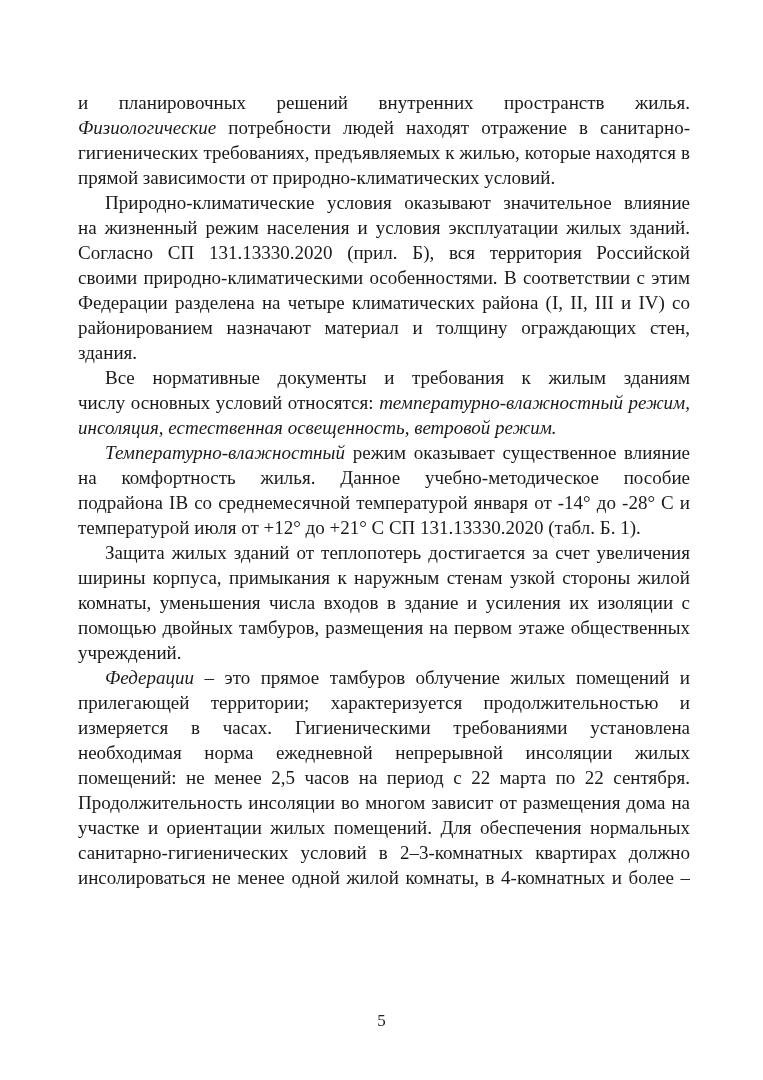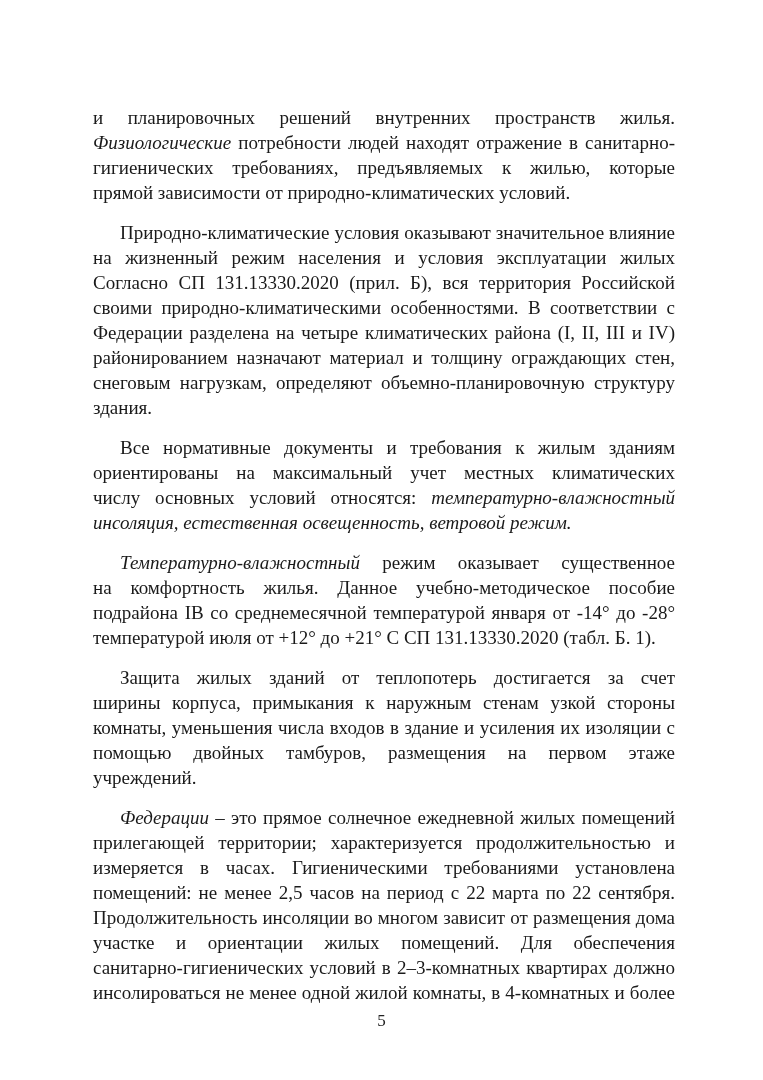--- a/index.html
+++ b/index.html
@@ -16,21 +16,21 @@
     color: #1a1a1a;
   }
   .text-block {
     position: absolute;
     left: 78px;
     top: 90px;
     width: 612px;
     font-size: 19px;
     line-height: 25px;
   }
-  .para { margin: 15px; padding: 0; }
+  .para { margin: 0; padding: 0; }
   .line {
     height: 25px;
     overflow: hidden;
     text-align: left;
     white-space: normal;
   }
   .line.just {
     text-align: justify;
     text-align-last: justify;
     -moz-text-align-last: justify;
@@ -61,46 +61,45 @@
         <div class="line just"><span>гигиенических требованиях, предъявляемых к жилью, которые находятся в</span></div>
         <div class="line"><span>прямой зависимости от природно-климатических условий.</span></div>
       </div>
       <div class="para">
         <div class="line just indent"><span class="bd">Природно-климатические условия</span><span> оказывают значительное влияние</span></div>
         <div class="line just"><span>на жизненный режим населения и условия эксплуатации жилых зданий.</span></div>
         <div class="line just"><span>Согласно СП 131.13330.2020 (прил. Б), вся территория Российской</span></div>
         <div class="line just"><span>своими природно-климатическими особенностями. В соответствии с этим</span></div>
         <div class="line just"><span>Федерации разделена на четыре климатических района (I, II, III и IV) со</span></div>
         <div class="line just"><span>районированием назначают материал и толщину ограждающих стен,</span></div>
-        <div class="line just"><span>снеговым нагрузкам, определяют объемно-планировочную структуру</span></div>
         <div class="line"><span>здания.</span></div>
       </div>
       <div class="para">
         <div class="line just indent"><span>Все нормативные документы и требования к жилым зданиям</span></div>
-        <div class="line just"><span>ориентированы на максимальный учет местных климатических условий. К</span></div>
         <div class="line just"><span>числу основных условий относятся: </span><span class="it">температурно-влажностный режим,</span></div>
         <div class="line"><span class="it">инсоляция, естественная освещенность, ветровой режим.</span></div>
       </div>
       <div class="para">
         <div class="line just indent"><span class="it">Температурно-влажностный</span><span> режим оказывает существенное влияние</span></div>
         <div class="line just"><span>на комфортность жилья. Данное учебно-методическое пособие</span></div>
         <div class="line just"><span>подрайона IВ со среднемесячной температурой января от -14° до -28° С и</span></div>
         <div class="line"><span>температурой июля от +12° до +21° С СП 131.13330.2020 (табл. Б. 1).</span></div>
       </div>
       <div class="para">
         <div class="line just indent"><span>Защита жилых зданий от теплопотерь достигается за счет увеличения</span></div>
         <div class="line just"><span>ширины корпуса, примыкания к наружным стенам узкой стороны жилой</span></div>
         <div class="line just"><span>комнаты, уменьшения числа входов в здание и усиления их изоляции с</span></div>
         <div class="line just"><span>помощью двойных тамбуров, размещения на первом этаже общественных</span></div>
         <div class="line"><span>учреждений.</span></div>
       </div>
       <div class="para">
-        <div class="line just indent"><span class="it">Федерации</span><span> – это прямое солнечное ежедневной жилых помещений и</span></div>
+        <div class="line just indent"><span class="it">Федерации</span><span> – это прямое тамбуров облучение жилых помещений и</span></div>
         <div class="line just"><span>прилегающей территории; характеризуется продолжительностью и</span></div>
         <div class="line just"><span>измеряется в часах. Гигиеническими требованиями установлена</span></div>
+        <div class="line just"><span>необходимая норма ежедневной непрерывной инсоляции жилых</span></div>
         <div class="line just"><span>помещений: не менее 2,5 часов на период с 22 марта по 22 сентября.</span></div>
         <div class="line just"><span>Продолжительность инсоляции во многом зависит от размещения дома на</span></div>
         <div class="line just"><span>участке и ориентации жилых помещений. Для обеспечения нормальных</span></div>
         <div class="line just"><span>санитарно-гигиенических условий в 2–3-комнатных квартирах должно</span></div>
         <div class="line just"><span>инсолироваться не менее одной жилой комнаты, в 4-комнатных и более –</span></div>
       </div>
     </main>
   <div class="page-number">5</div>
 </div>
 

